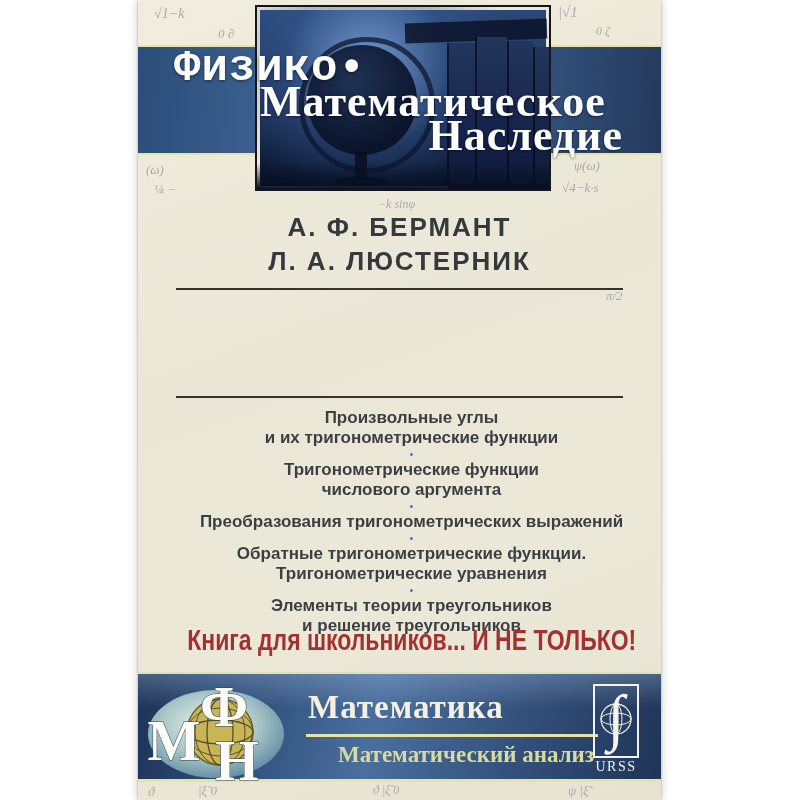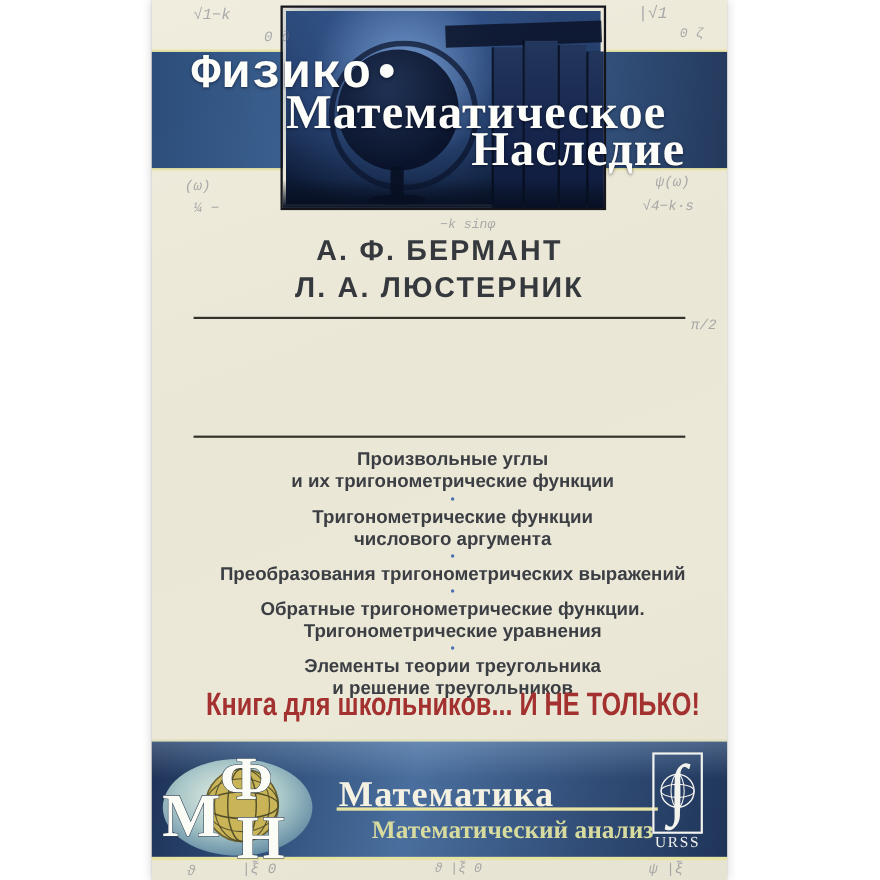--- a/index.html
+++ b/index.html
@@ -57,30 +57,30 @@
   
   .footer{
     position:absolute;left:0;top:672px;width:523px;height:110px;box-sizing:border-box;
     background:
       linear-gradient(180deg,rgba(170,198,226,.30),rgba(0,0,0,0) 32%),
       linear-gradient(102deg,#1e3256 0%,#2e4d78 20%,#4a6f9e 45%,#35537e 70%,#1f3458 100%);
     border-top:2px solid #dfe0be;border-bottom:3px solid #e7e3a3;
   }
   .mfn{position:absolute;left:6px;top:4px;width:145px;height:104px;}
   .cat{position:absolute;left:170px;top:16px;color:#f4f1e2;font-family:"Liberation Serif",serif;
-    font-weight:bold;font-size:33px;line-height:34px;letter-spacing:1px;white-space:nowrap;margin-top:16px;}
+    font-weight:bold;font-size:33px;line-height:34px;letter-spacing:1px;white-space:nowrap;}
   .catline{position:absolute;left:168px;top:60px;width:292px;height:3px;background:#e7e3a3;}
   .subcat{position:absolute;left:172px;top:68px;color:#d7db9e;font-family:"Liberation Serif",serif;
     font-weight:bold;font-size:23px;line-height:26px;white-space:nowrap;margin-left:28px;}
   .urss{position:absolute;left:455px;top:10px;width:46px;height:74px;box-sizing:border-box;border:2px solid #f2f2ee;}
   .urss-label{position:absolute;left:449px;top:85px;width:58px;text-align:center;color:#f2f2ee;
     font-family:"Liberation Serif",serif;font-size:14px;letter-spacing:1.5px;}
   
-  .formula{position:absolute;color:rgba(105,110,122,.52);font-family:Liberation Mono, monospace;
-    font-style:italic;white-space:nowrap;z-index:4;margin-left:22px;}
+  .formula{position:absolute;color:rgba(105,110,122,.52);font-family:Liberation Serif, serif;
+    font-style:italic;white-space:nowrap;z-index:4;}
 </style>
 </head>
 <body>
 
 <div class="cover">
 
   <span class="formula" style="left:16px;top:6px;font-size:14px">√1−k</span>
   <span class="formula" style="left:80px;top:26px;font-size:13px">0  ∂</span>
   <span class="formula" style="left:420px;top:4px;font-size:15px">|√1</span>
   <span class="formula" style="left:458px;top:24px;font-size:12px">0  ζ</span>
@@ -139,21 +139,21 @@
     <div class="topic">
       <div>Преобразования тригонометрических выражений</div>
     </div>
     <div class="dot">•</div>
     <div class="topic">
       <div>Обратные тригонометрические функции.</div>
       <div>Тригонометрические уравнения</div>
     </div>
     <div class="dot">•</div>
     <div class="topic">
-      <div>Элементы теории треугольника</div>
+      <div>Элементы теории треугольников</div>
       <div>и решение треугольников</div>
     </div>
   </div>
 
   <div class="slogan">
     <span>Книга для школьников... И НЕ ТОЛЬКО!</span>
   </div>
 
   <div class="footer">
 

